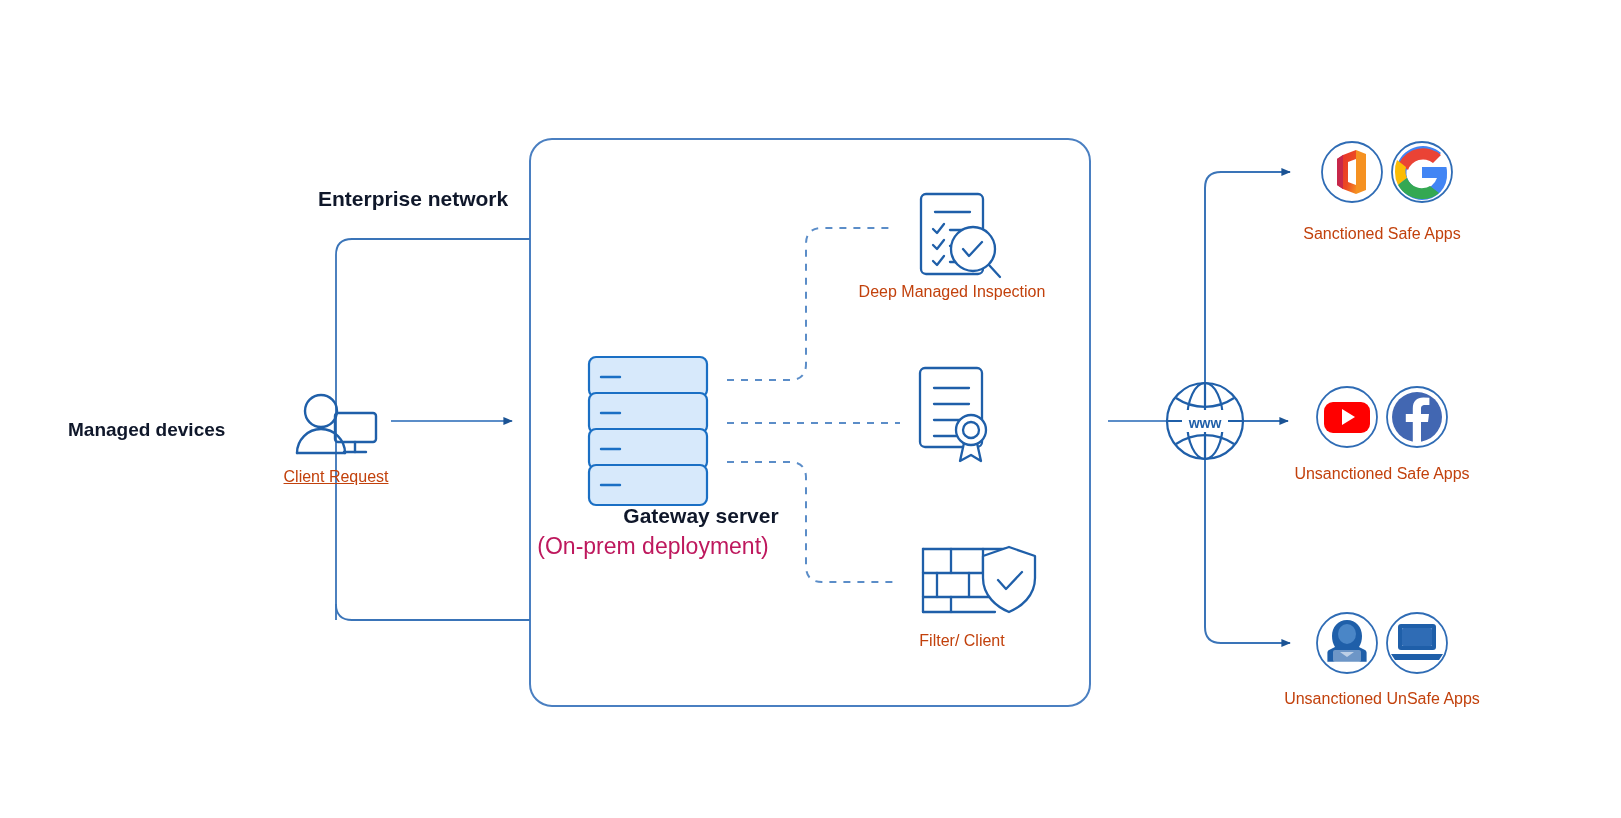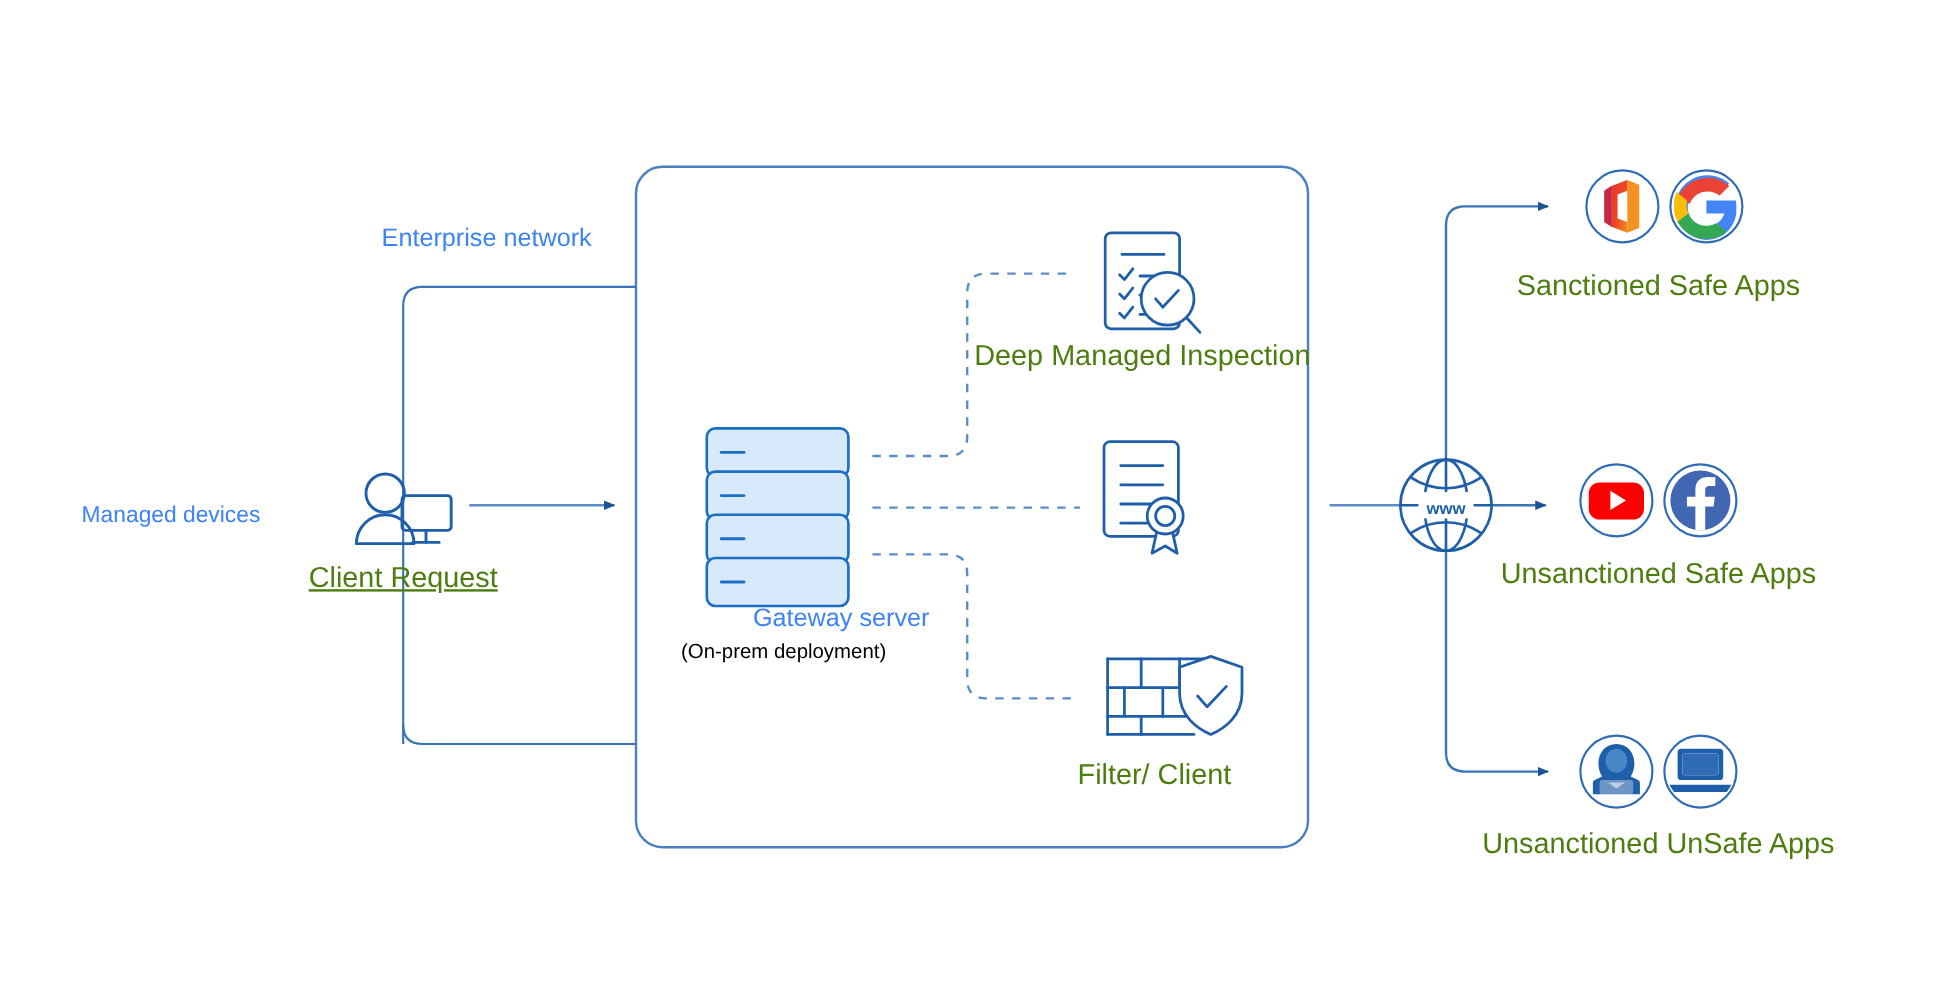--- a/index.html
+++ b/index.html
@@ -19,36 +19,36 @@
     overflow: hidden;
   }
   .layer {
     position: absolute;
     left: 0; top: 0;
     width: 1621px;
     height: 818px;
   }
   .lbl {
     position: absolute;
-    color: #4d7c0f;
-    font-size: 24px;
+    color: #c2410c;
+    font-size: 16px;
     line-height: 1.25;
     white-space: nowrap;
   }
   .lbl-bold {
-    font-weight: normal;
-    color: #3b82f6;
+    font-weight: bold;
+    color: #0f172a;
   }
   .lbl-center {
     transform: translateX(-50%);
     text-align: center;
   }
   .lbl-sub {
-    font-size: 17px;
-    color: #000000;
+    font-size: 23px;
+    color: #be185d;
   }
   #enterprise-label {
     left: 318px;
     top: 186px;
     font-size: 21px;
   }
   #managed-devices-label {
     left: 68px;
     top: 418px;
     font-size: 19px;

